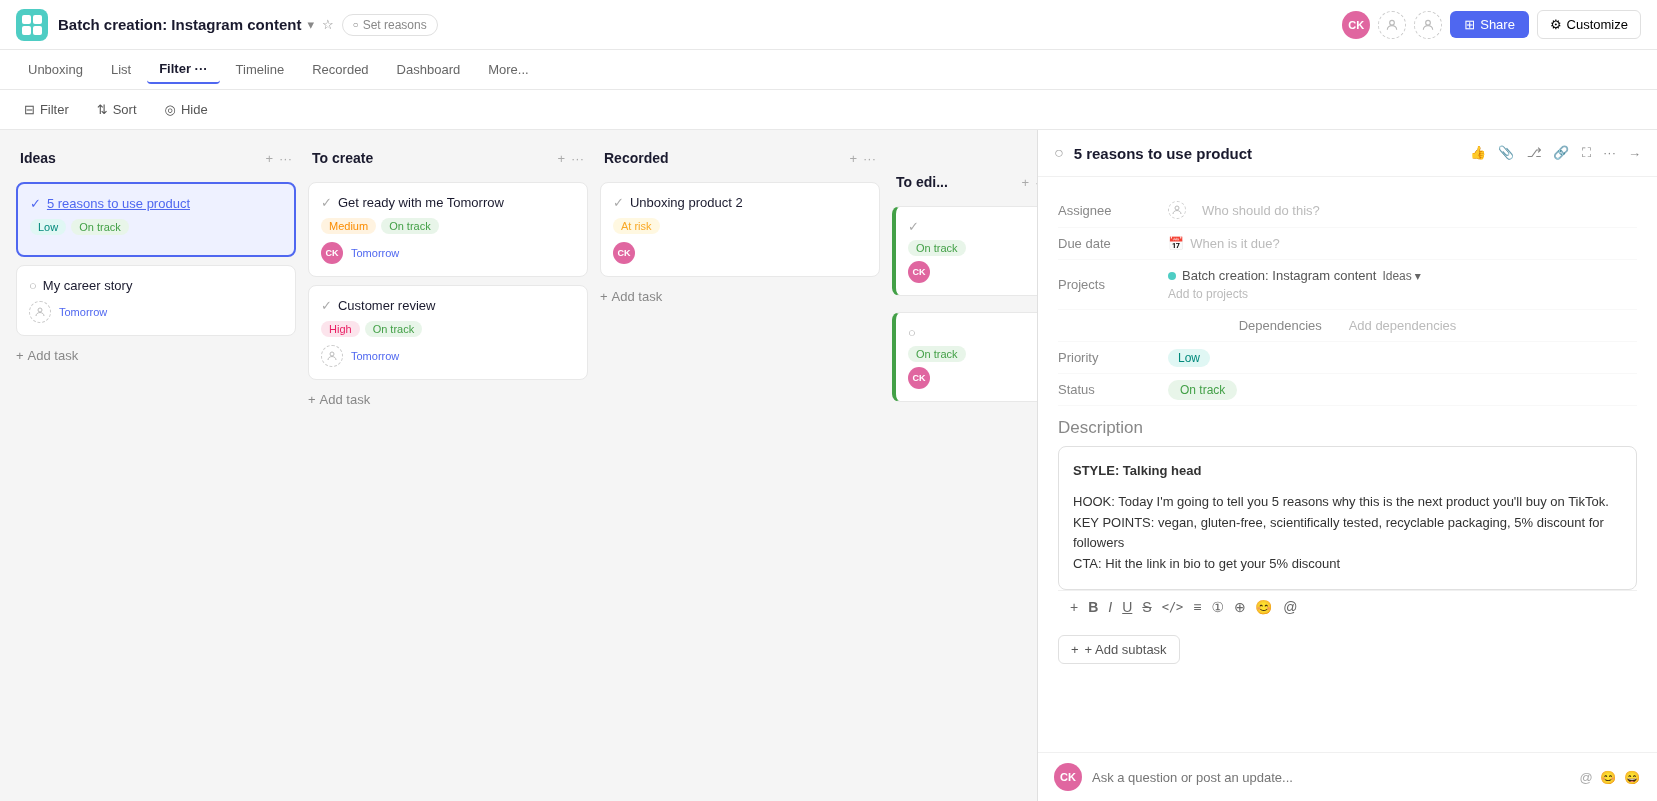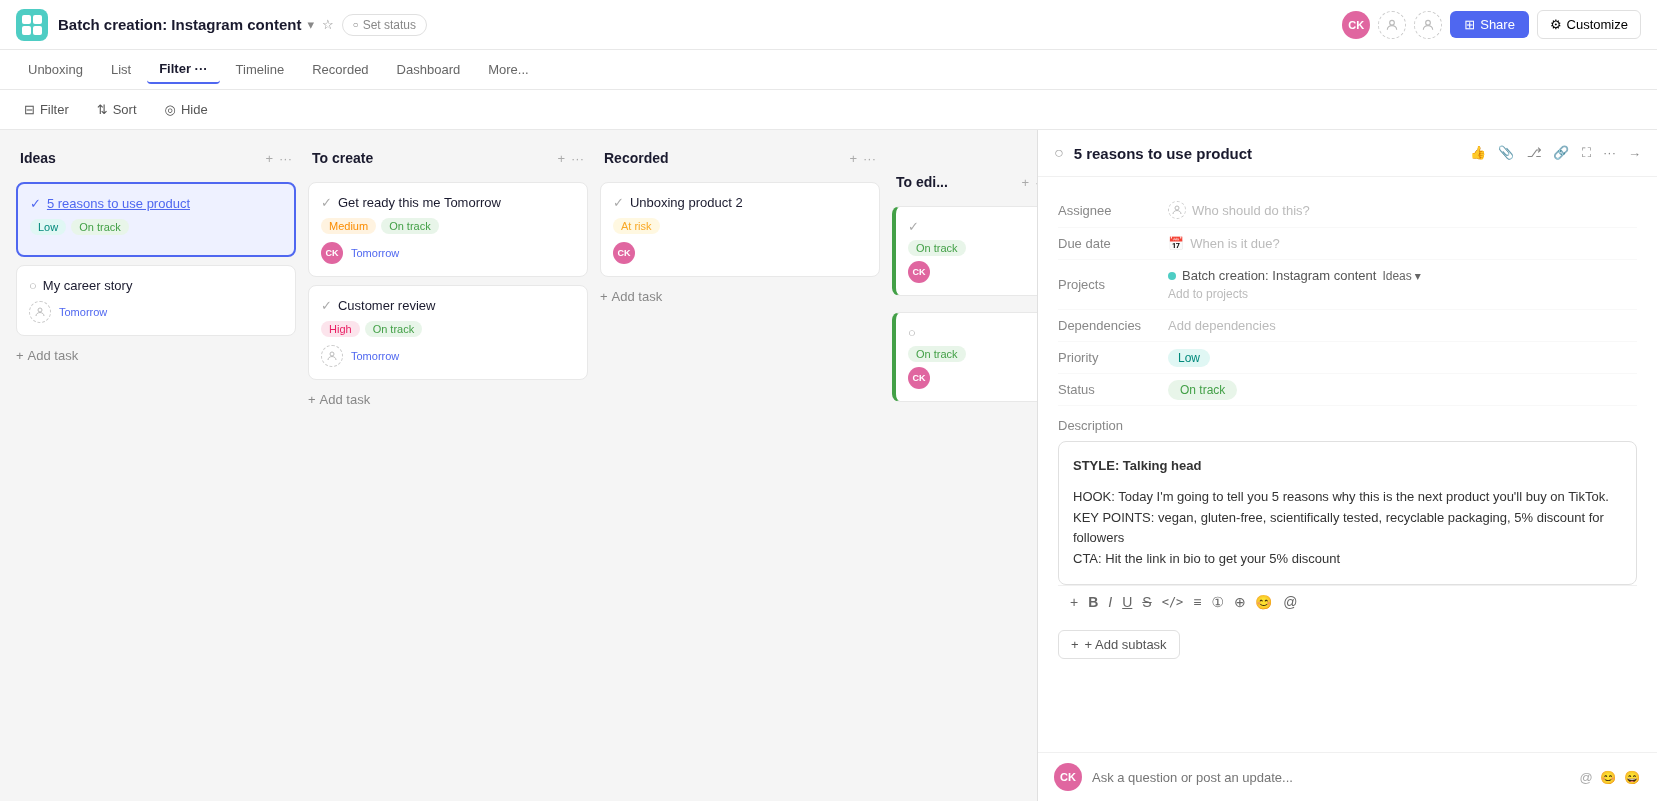--- a/index.html
+++ b/index.html
@@ -53,29 +53,29 @@
     .date-text { font-size: 11px; color: #4f67f0; }
     .add-task { color: #888; font-size: 13px; cursor: pointer; padding: 4px 0; display: flex; align-items: center; gap: 4px; }
 
     
     .detail-panel { width: 620px; min-width: 620px; background: white; border-left: 1px solid #e0e0e0; display: flex; flex-direction: column; overflow-y: auto; }
     .detail-header { display: flex; align-items: center; padding: 14px 16px; border-bottom: 1px solid #f0f0f0; gap: 10px; }
     .detail-title-check { color: #aaa; font-size: 16px; }
     .detail-title-text { font-size: 15px; font-weight: 600; flex: 1; }
     .detail-header-actions { display: flex; gap: 12px; color: #888; cursor: pointer; margin-left: auto; }
     .detail-body { padding: 16px 20px; flex: 1; }
-    .field-row { display: flex; align-items: center; padding: 8px 0; border-bottom: 1px solid #f8f8f8; }
+    .field-row { display: flex; align-items: center; padding: 8px 0; border-bottom: 1px solid #f8f8f8; justify-content: center; }
     .field-label { width: 110px; color: #888; font-size: 13px; }
     .field-value { flex: 1; color: #555; font-size: 13px; }
     .field-placeholder { color: #bbb; font-size: 13px; }
     .project-badge { display: flex; align-items: center; gap: 6px; font-size: 13px; }
     .project-dot { width: 8px; height: 8px; border-radius: 50%; background: #4ecdc4; }
     .priority-badge { background: #e0f7f4; color: #00897b; font-size: 12px; padding: 2px 10px; border-radius: 10px; font-weight: 500; }
     .status-badge { background: #e8f5e9; color: #43a047; font-size: 12px; padding: 3px 12px; border-radius: 10px; font-weight: 500; }
-    .section-label { color: #888; font-size: 13px; margin: 12px 0 8px; }
+    .section-label { color: #888; font-size: 17px; margin: 12px 0 8px; }
     .description-box { border: 1px solid #e0e0e0; border-radius: 8px; padding: 14px; font-size: 13px; line-height: 1.6; color: #333; min-height: 120px; }
     .desc-toolbar { display: flex; align-items: center; gap: 10px; padding: 8px 12px; border-top: 1px solid #f0f0f0; color: #666; font-size: 14px; }
     .desc-toolbar span { cursor: pointer; }
     .add-subtask-btn { display: flex; align-items: center; gap: 6px; color: #555; font-size: 13px; border: 1px solid #e0e0e0; border-radius: 6px; padding: 6px 12px; cursor: pointer; width: fit-content; margin: 12px 0; }
     .comment-area { display: flex; align-items: center; gap: 10px; padding: 10px 16px; border-top: 1px solid #f0f0f0; }
     .comment-input { flex: 1; border: none; outline: none; font-size: 13px; color: #888; background: transparent; }
     .comment-icons { display: flex; gap: 8px; color: #aaa; cursor: pointer; }
     .dashed-circle { width: 18px; height: 18px; border-radius: 50%; border: 1.5px dashed #ccc; display: flex; align-items: center; justify-content: center; color: #aaa; font-size: 11px; }
     .ideas-tag { font-size: 12px; color: #666; display: flex; align-items: center; gap: 3px; cursor: pointer; }
   </style>
@@ -90,21 +90,21 @@
         <span></span>
         <span></span>
     </div>
   </div>
   <span class="project-title">Batch creation: Instagram content</span>
   <div class="topbar-icons">
     <span>▾</span>
     <span>☆</span>
     <span style="display:flex;align-items:center;gap:4px;color:#888;font-size:12px;border:1px solid #e0e0e0;border-radius:20px;padding:3px 10px;">
       <span style="font-size:10px;">○</span>
-      <span>Set status</span>
+      <span>Set reasons</span>
     </span>
   </div>
   <div class="topbar-right">
     <div class="avatar-ck">CK</div>
     <div class="avatar-placeholder">
       <svg width="14" height="14" viewBox="0 0 24 24" fill="none" stroke="#bbb" stroke-width="2">
           <circle cx="12" cy="8" r="4"></circle>
           <path d="M4 20c0-4 3.6-7 8-7s8 3 8 7"></path>
         </svg>
     </div>
@@ -197,21 +197,21 @@
     <div class="column">
       <div class="column-header">
         <span class="column-title">To create</span>
         <span style="color:#aaa;cursor:pointer;">+</span>
         <span style="color:#aaa;cursor:pointer;">···</span>
       </div>
 
       <div class="card">
         <div class="card-title">
           <span style="color:#aaa;">✓</span>
-          <span>Get ready this me Tomorrow</span>
+          <span>Get ready with me Tomorrow</span>
         </div>
         <div class="badges">
           <span class="badge badge-medium">Medium</span>
           <span class="badge badge-ontrack">On track</span>
         </div>
         <div class="card-footer">
           <div class="avatar-sm">CK</div>
           <span class="date-text">Tomorrow</span>
         </div>
       </div>
@@ -309,21 +309,21 @@
         <span>⛶</span>
         <span>···</span>
         <span>→</span>
       </div>
     </div>
 
     <div class="detail-body">
 
       <div class="field-row">
         <span class="field-label">Assignee</span>
-        <div class="field-value" style="display:flex;align-items:center;gap:6px;">
+        <div class="field-value" style="display:flex;align-items:center;gap:16px;">
           <div class="dashed-circle">
             <svg width="12" height="12" viewBox="0 0 24 24" fill="none" stroke="#bbb" stroke-width="2">
                 <circle cx="12" cy="8" r="4"></circle>
                 <path d="M4 20c0-4 3.6-7 8-7s8 3 8 7"></path>
               </svg>
           </div>
           <span class="field-placeholder">Who should do this?</span>
         </div>
       </div>
 

